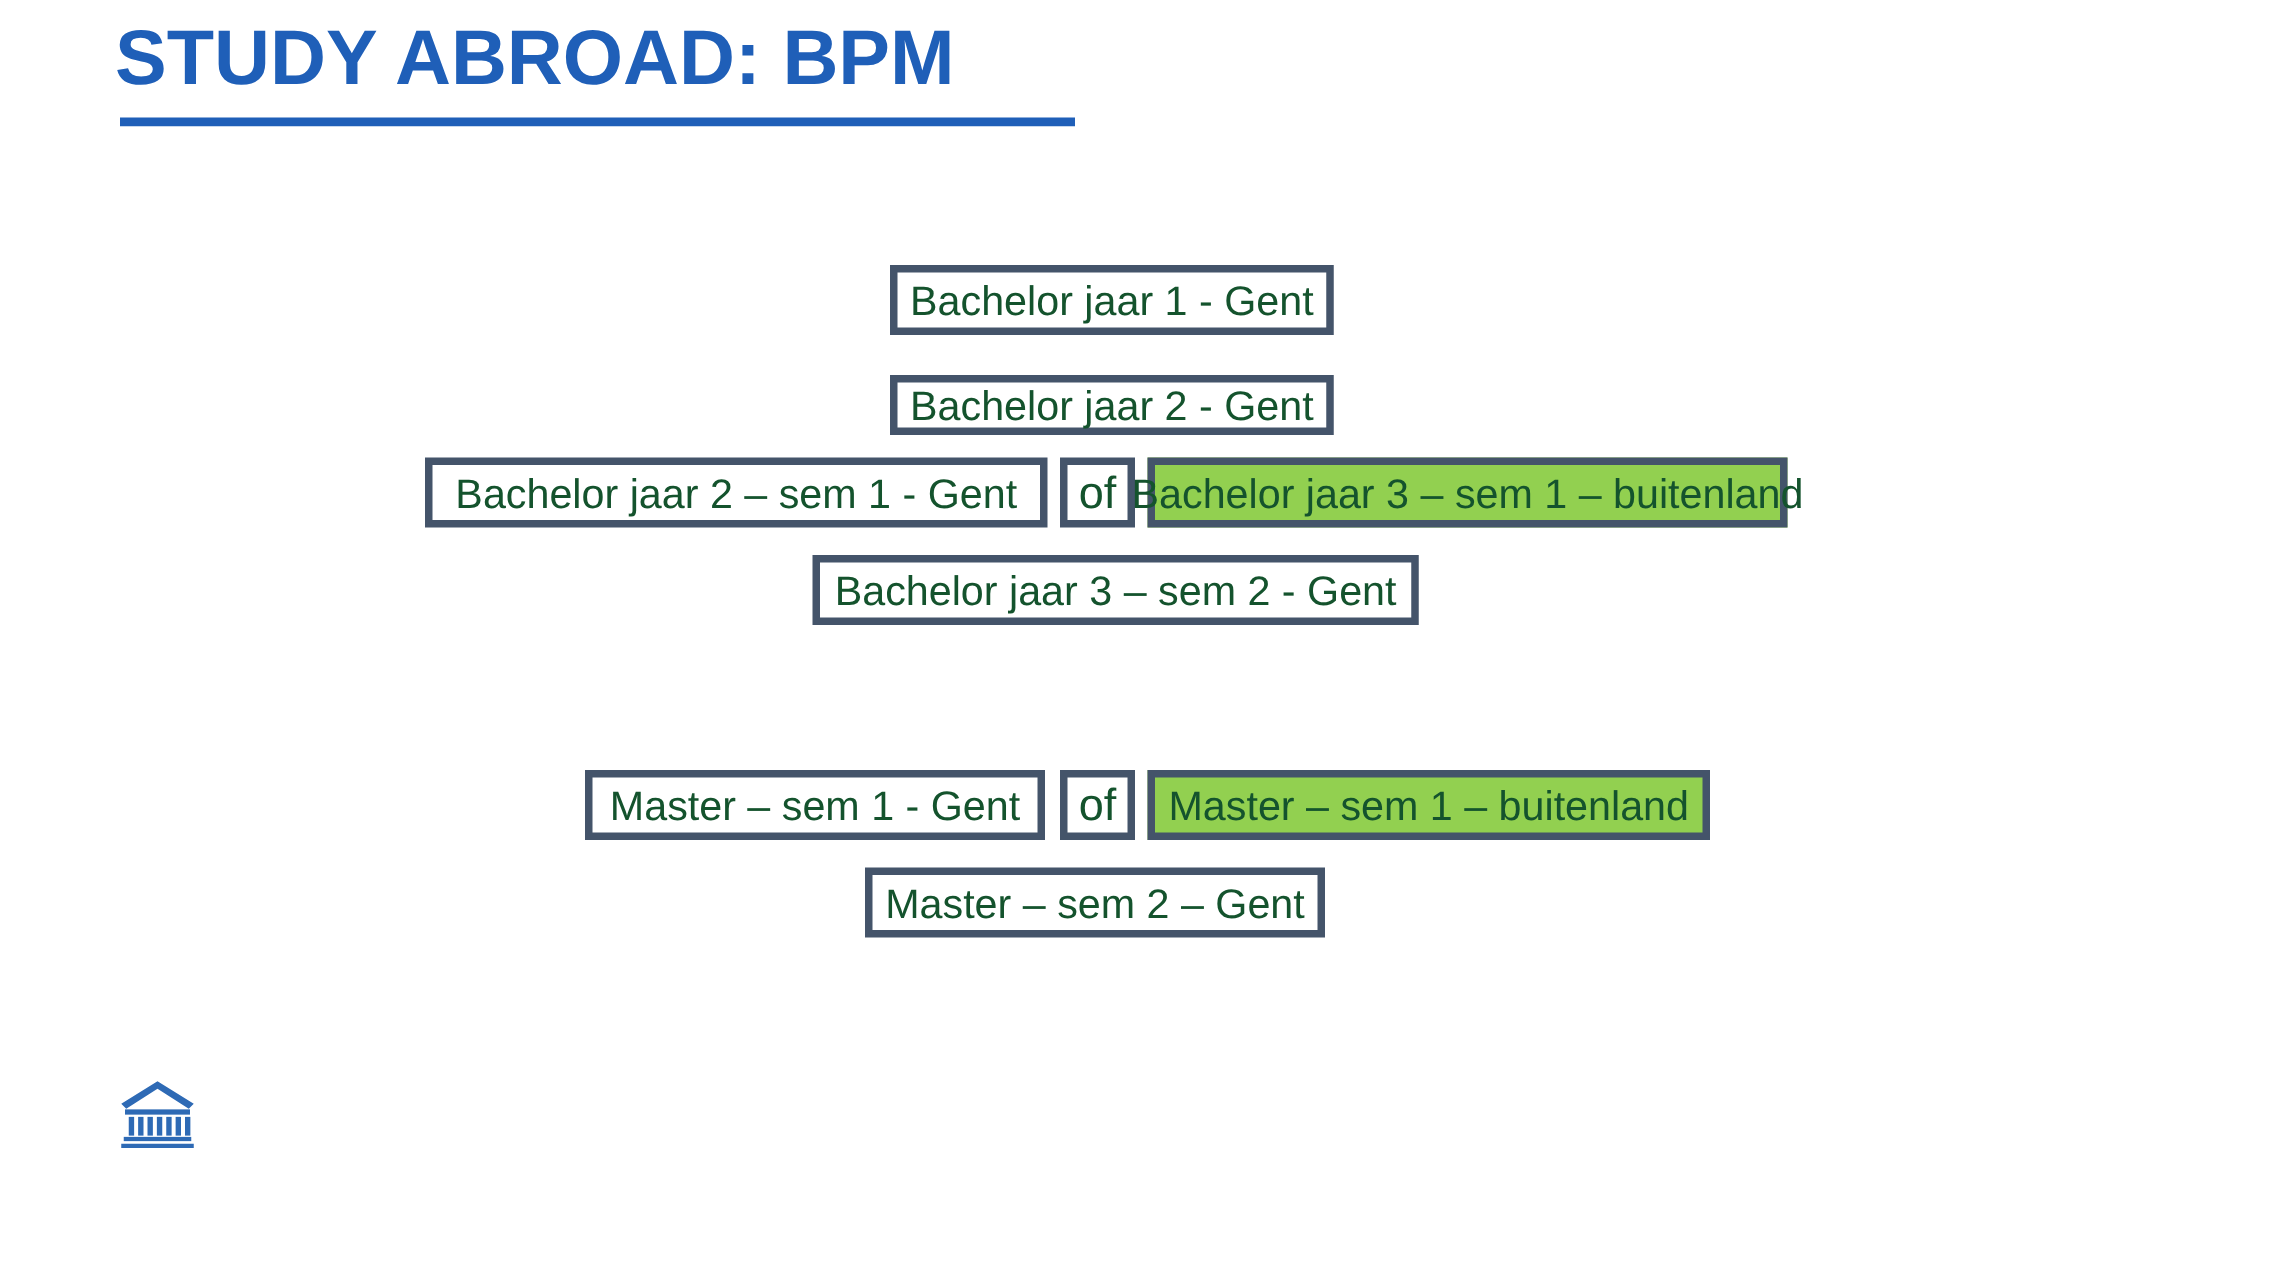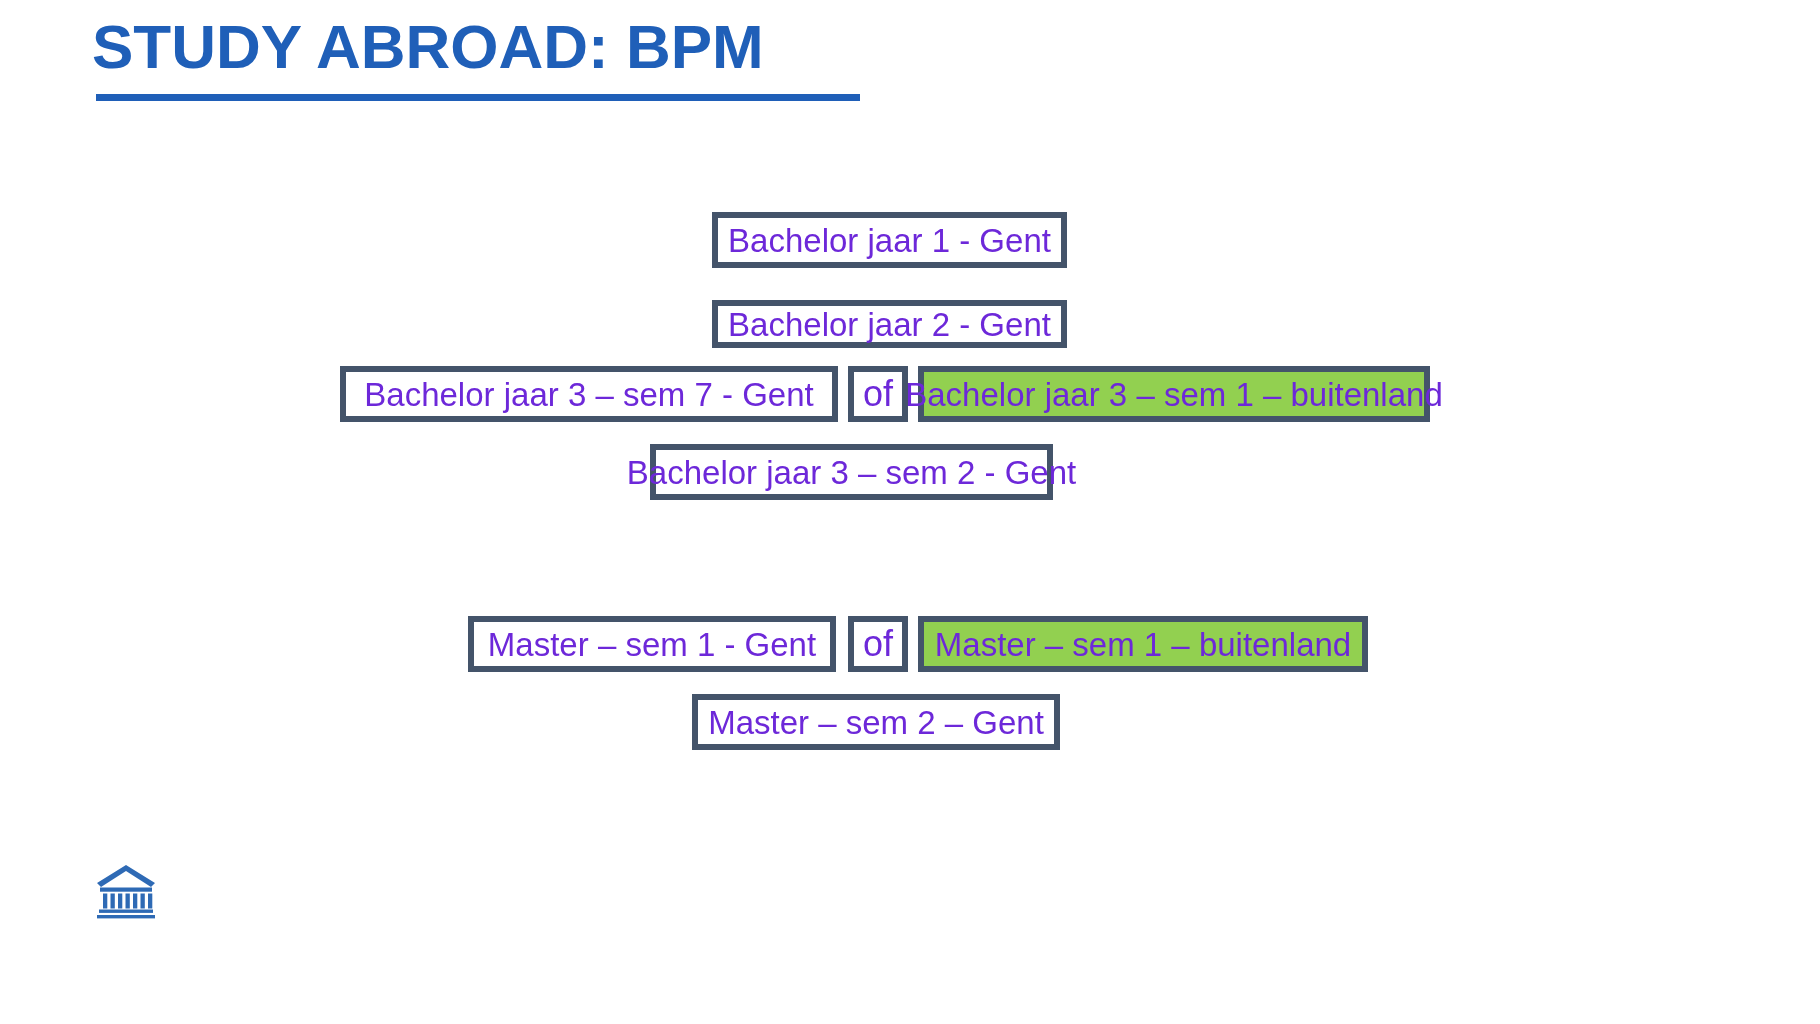--- a/index.html
+++ b/index.html
@@ -41,21 +41,21 @@
   .node {
     position: absolute;
     box-sizing: border-box;
     border: 6px solid #44546A;
     background: #ffffff;
     display: flex;
     align-items: center;
     justify-content: center;
     font-size: 33px;
     line-height: 1;
-    color: #6d28d9;
+    color: #14532d;
     white-space: nowrap;
   }
   .node.green {
     background: #92D050;
   }
   .node.small {
     font-size: 36px;
   }
 
   
@@ -71,21 +71,21 @@
     left: 340px;  top: 366px;  width: 498px; height: 56px;
   }
   #node-of-bachelor {
     left: 848px;  top: 366px;  width: 60px;  height: 56px;
   }
   #node-bach3s1-abroad {
     left: 918px;  top: 366px;  width: 512px; height: 56px;
   }
   
   #node-bach3s2 {
-    left: 650px;  top: 444px;  width: 403px; height: 56px;
+    left: 650px;  top: 444px;  width: 485px; height: 56px;
   }
 
   
   #node-master1-gent {
     left: 468px;  top: 616px;  width: 368px; height: 56px;
   }
   #node-of-master {
     left: 848px;  top: 616px;  width: 60px;  height: 56px;
   }
   #node-master1-abroad {
@@ -121,21 +121,21 @@
 </head>
 <body>
 
 <div id="slide-title">STUDY ABROAD: BPM</div>
 <div id="title-underline"></div>
 
 <div class="node" id="node-bach1">Bachelor jaar 1 - Gent</div>
 
 <div class="node" id="node-bach2">Bachelor jaar 2 - Gent</div>
 
-<div class="node" id="node-bach3s1-gent">Bachelor jaar 3 – sem 7 - Gent</div>
+<div class="node" id="node-bach3s1-gent">Bachelor jaar 2 – sem 1 - Gent</div>
 
 <div class="node small" id="node-of-bachelor">of</div>
 
 <div class="node green" id="node-bach3s1-abroad">Bachelor jaar 3 – sem 1 – buitenland</div>
 
 <div class="node" id="node-bach3s2">Bachelor jaar 3 – sem 2 - Gent</div>
 
 <div class="node" id="node-master1-gent">Master – sem 1 - Gent</div>
 
 <div class="node small" id="node-of-master">of</div>

